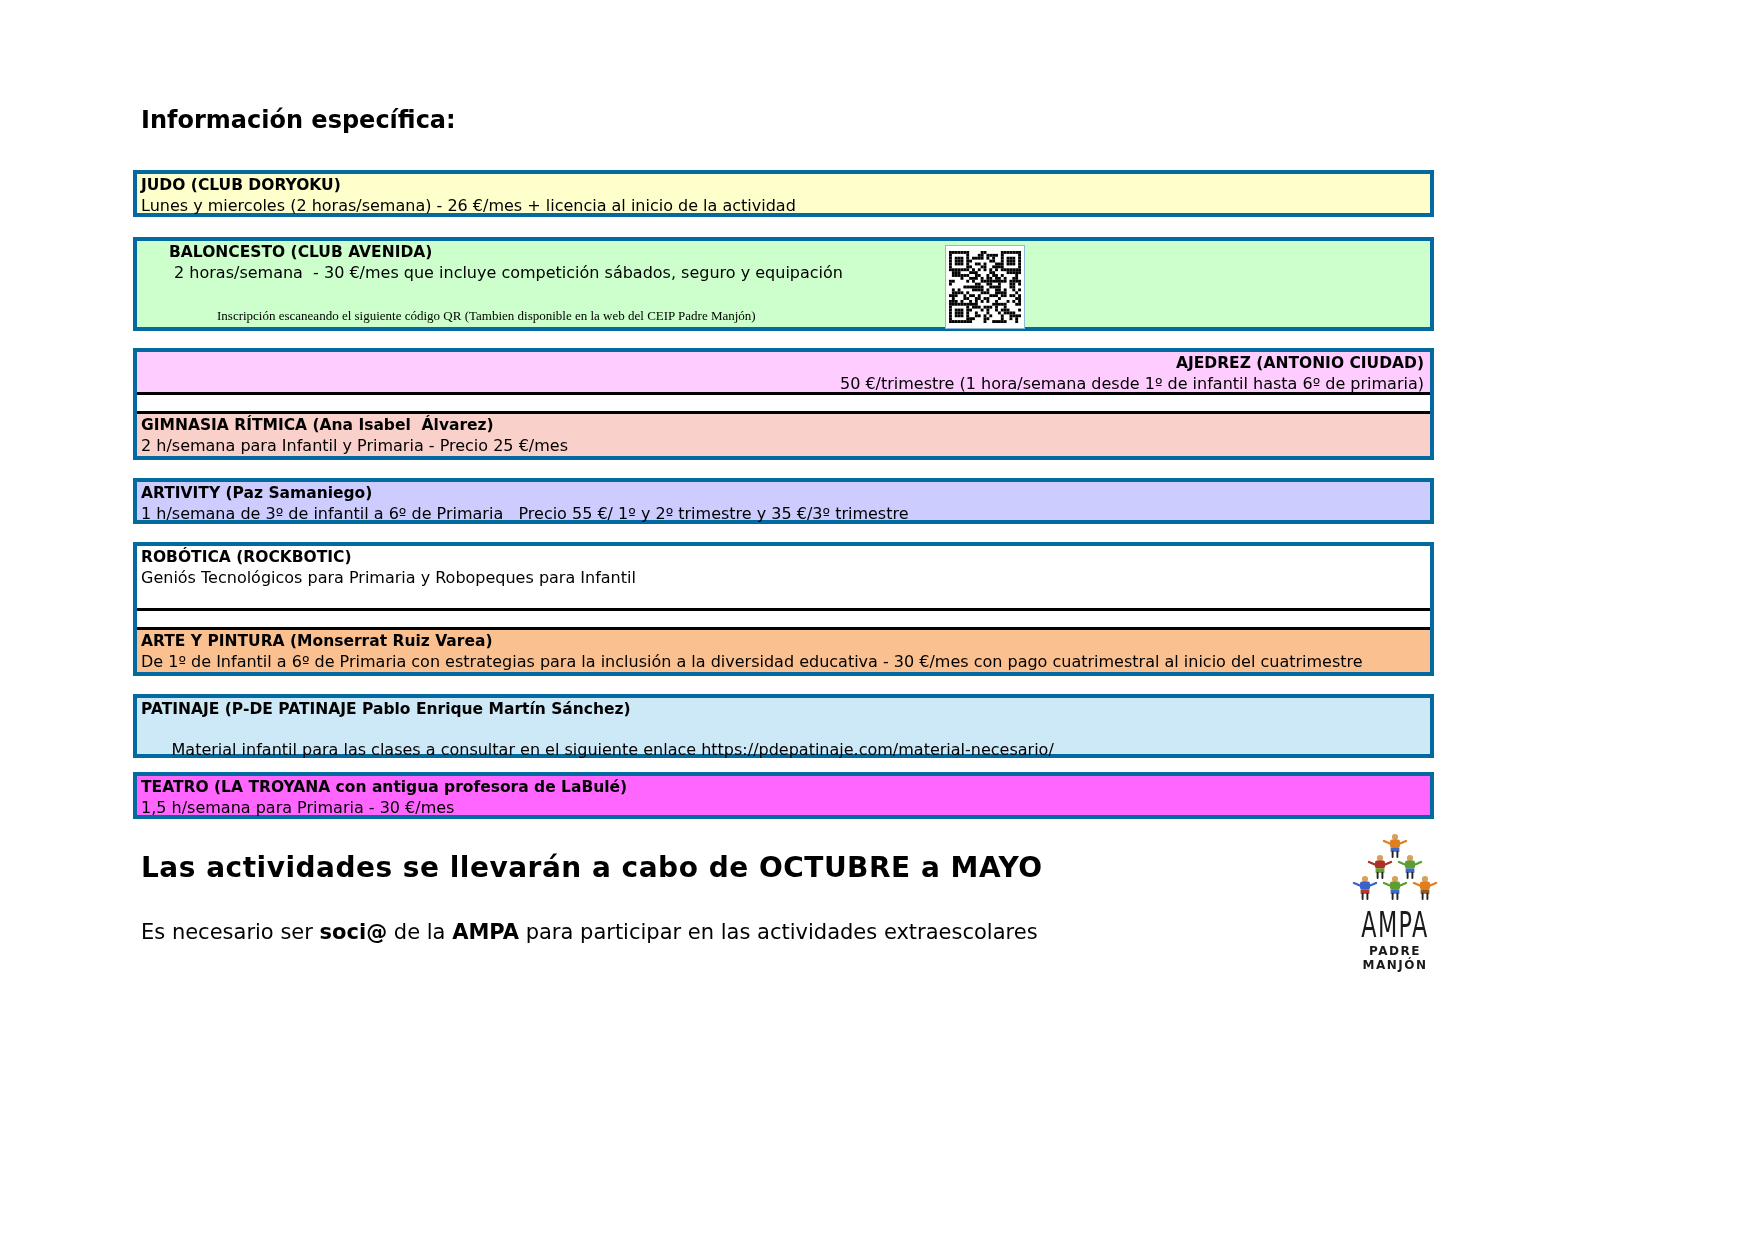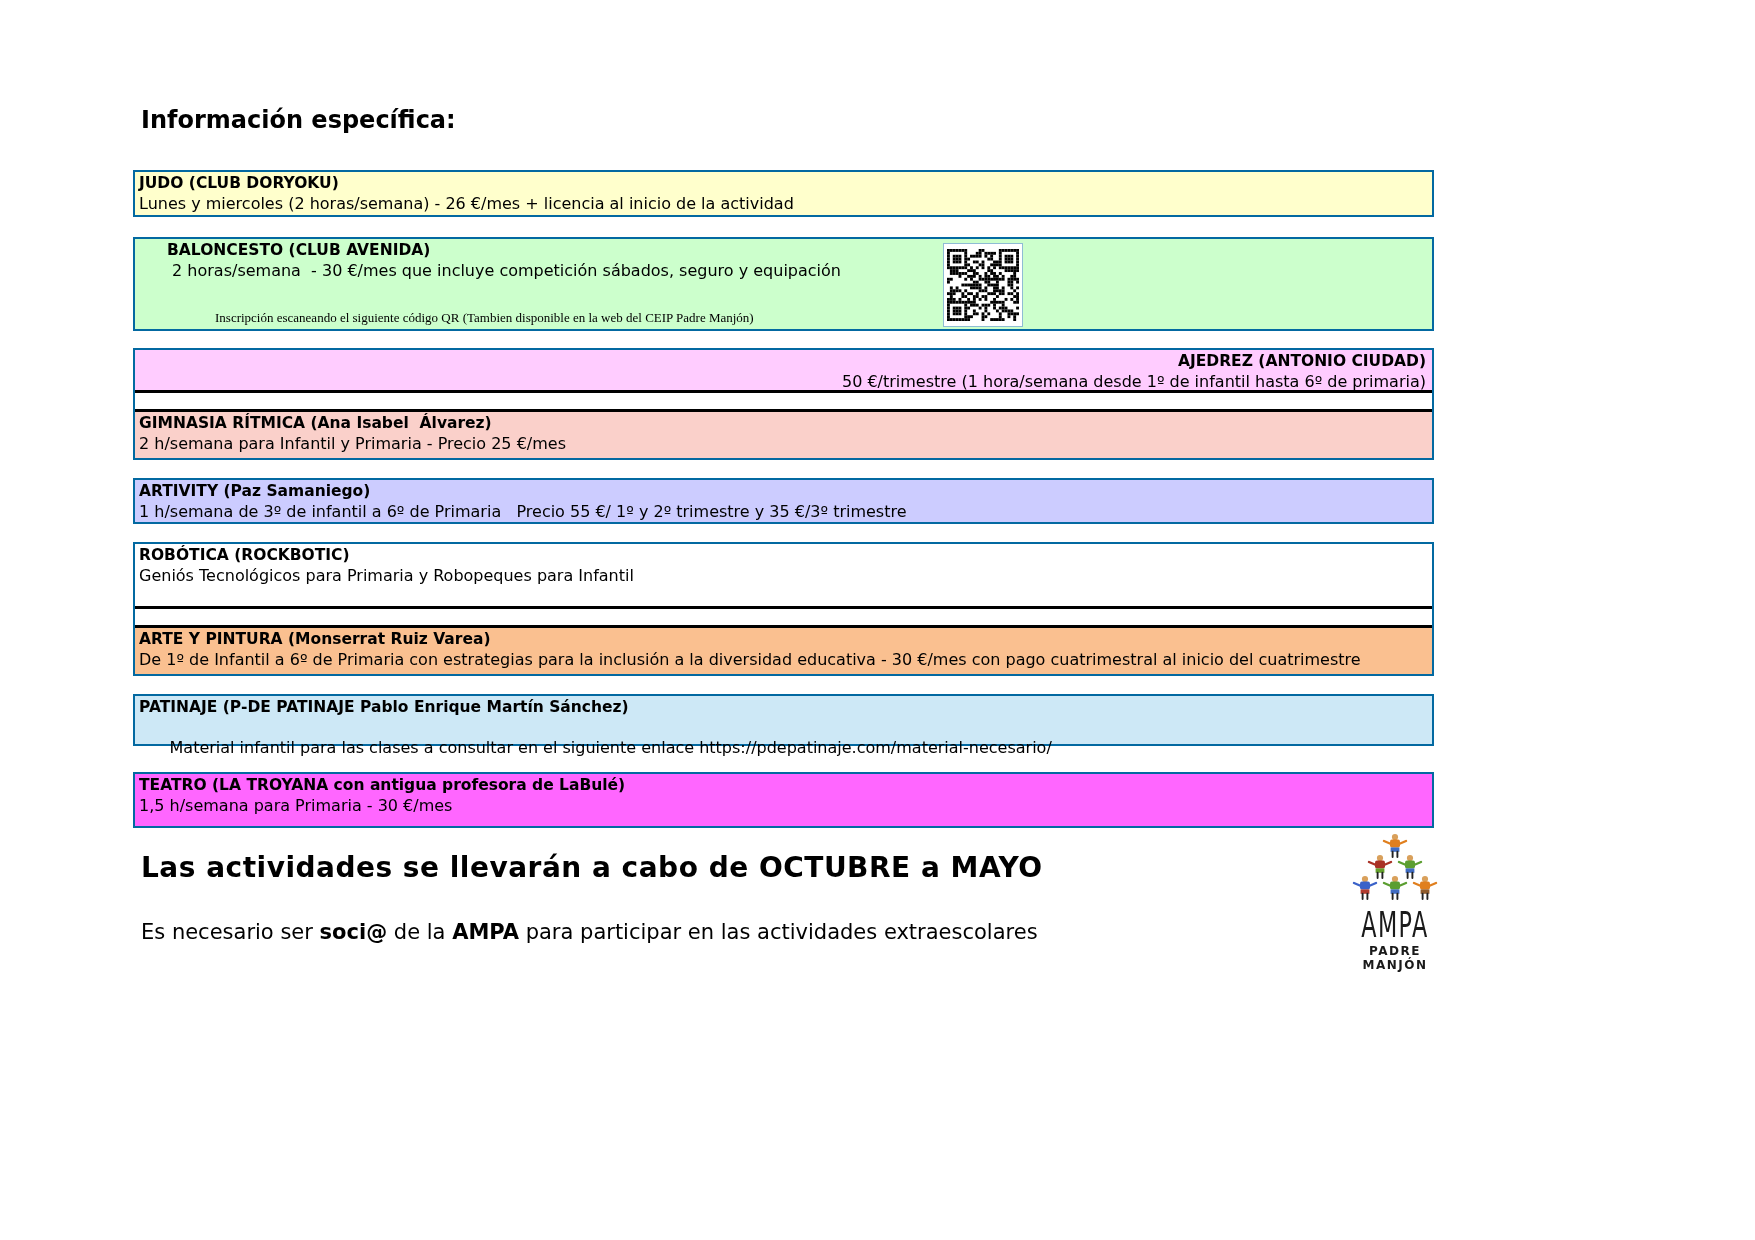--- a/index.html
+++ b/index.html
@@ -1,20 +1,20 @@
 <!DOCTYPE html>
 <html><head>
 <meta charset="utf-8">
 <style>
   html,body{margin:0;padding:0;background:#ffffff;}
   .page{position:relative;width:1755px;height:1240px;background:#ffffff;overflow:hidden;
         font-family:"DejaVu Sans",sans-serif;color:#000;}
   .page-title{position:absolute;left:141px;top:106px;font-size:24px;font-weight:bold;}
 
-  .abox{position:absolute;left:133px;width:1301px;border:2px solid #0369a1;box-sizing:border-box;
+  .abox{position:absolute;left:133px;width:1301px;border:4px solid #0369a1;box-sizing:border-box;
         background:#fff;}
   .sect{padding:1px 6px 0 4px;box-sizing:border-box;}
   .hdr{font-weight:bold;font-size:15.5px;line-height:21px;white-space:pre-wrap;}
   .line{font-size:16px;line-height:20px;white-space:pre-wrap;}
   .note-line{font-family:Liberation Serif, serif;font-size:13px;line-height:17px;white-space:pre-wrap;margin-left:48px;}
   .group{display:flex;flex-direction:column;padding:0;}
   .gsect{padding:1px 6px 0 4px;box-sizing:border-box;}
   .gspacer{height:22px;background:#fff;border-top:3px solid #000;border-bottom:3px solid #000;
            box-sizing:border-box;flex:none;}
   .fill{flex:1;}
@@ -407,29 +407,29 @@
       <div class="hdr">ROBÓTICA (ROCKBOTIC)</div>
       <div class="line">Geniós Tecnológicos para Primaria y Robopeques para Infantil</div>
     </div>
     <div class="gspacer"></div>
     <div class="gsect fill" style="background-color: rgb(250, 192, 144);">
       <div class="hdr">ARTE Y PINTURA (Monserrat Ruiz Varea)</div>
       <div class="line">De 1º de Infantil a 6º de Primaria con estrategias para la inclusión a la diversidad educativa - 30 €/mes con pago cuatrimestral al inicio del cuatrimestre</div>
     </div>
   </div>
 
-  <div class="abox sect" style="top: 694px; height: 52px; background-color: rgb(205, 232, 246);">
+  <div class="abox sect" style="top: 694px; height: 64px; background-color: rgb(205, 232, 246);">
     <div class="hdr">PATINAJE (P-DE PATINAJE Pablo Enrique Martín Sánchez)</div>
     <div class="line">
       <span>Material infantil para las clases a consultar en el siguiente enlace </span><span>https://pdepatinaje.com/material-necesario/</span>
     </div>
     <div class="line">De 2º de Infantil a 6º de Primaria -1 h/semana - Precio 66,50 €/cuatrimestre</div>
   </div>
 
-  <div class="abox sect" style="top: 772px; height: 56px; background-color: rgb(255, 102, 255);">
+  <div class="abox sect" style="top: 772px; height: 47px; background-color: rgb(255, 102, 255);">
     <div class="hdr">TEATRO (LA TROYANA con antigua profesora de LaBulé)</div>
     <div class="line">1,5 h/semana para Primaria - 30 €/mes</div>
   </div>
 
   <div class="footer-heading">Las actividades se llevarán a cabo de OCTUBRE a MAYO</div>
 
   <div class="footer-note">
     <span>Es necesario ser </span><b>soci@</b><span> de la </span><b>AMPA</b><span> para participar en las actividades extraescolares</span>
   </div>
 

